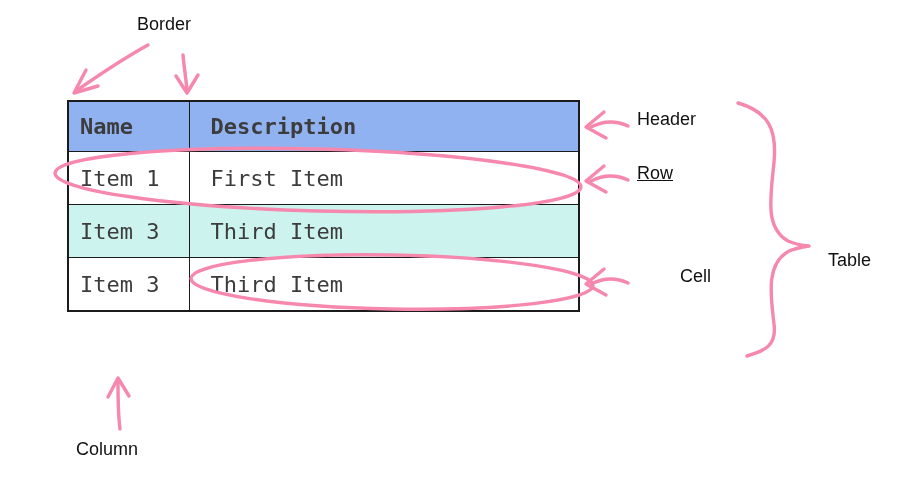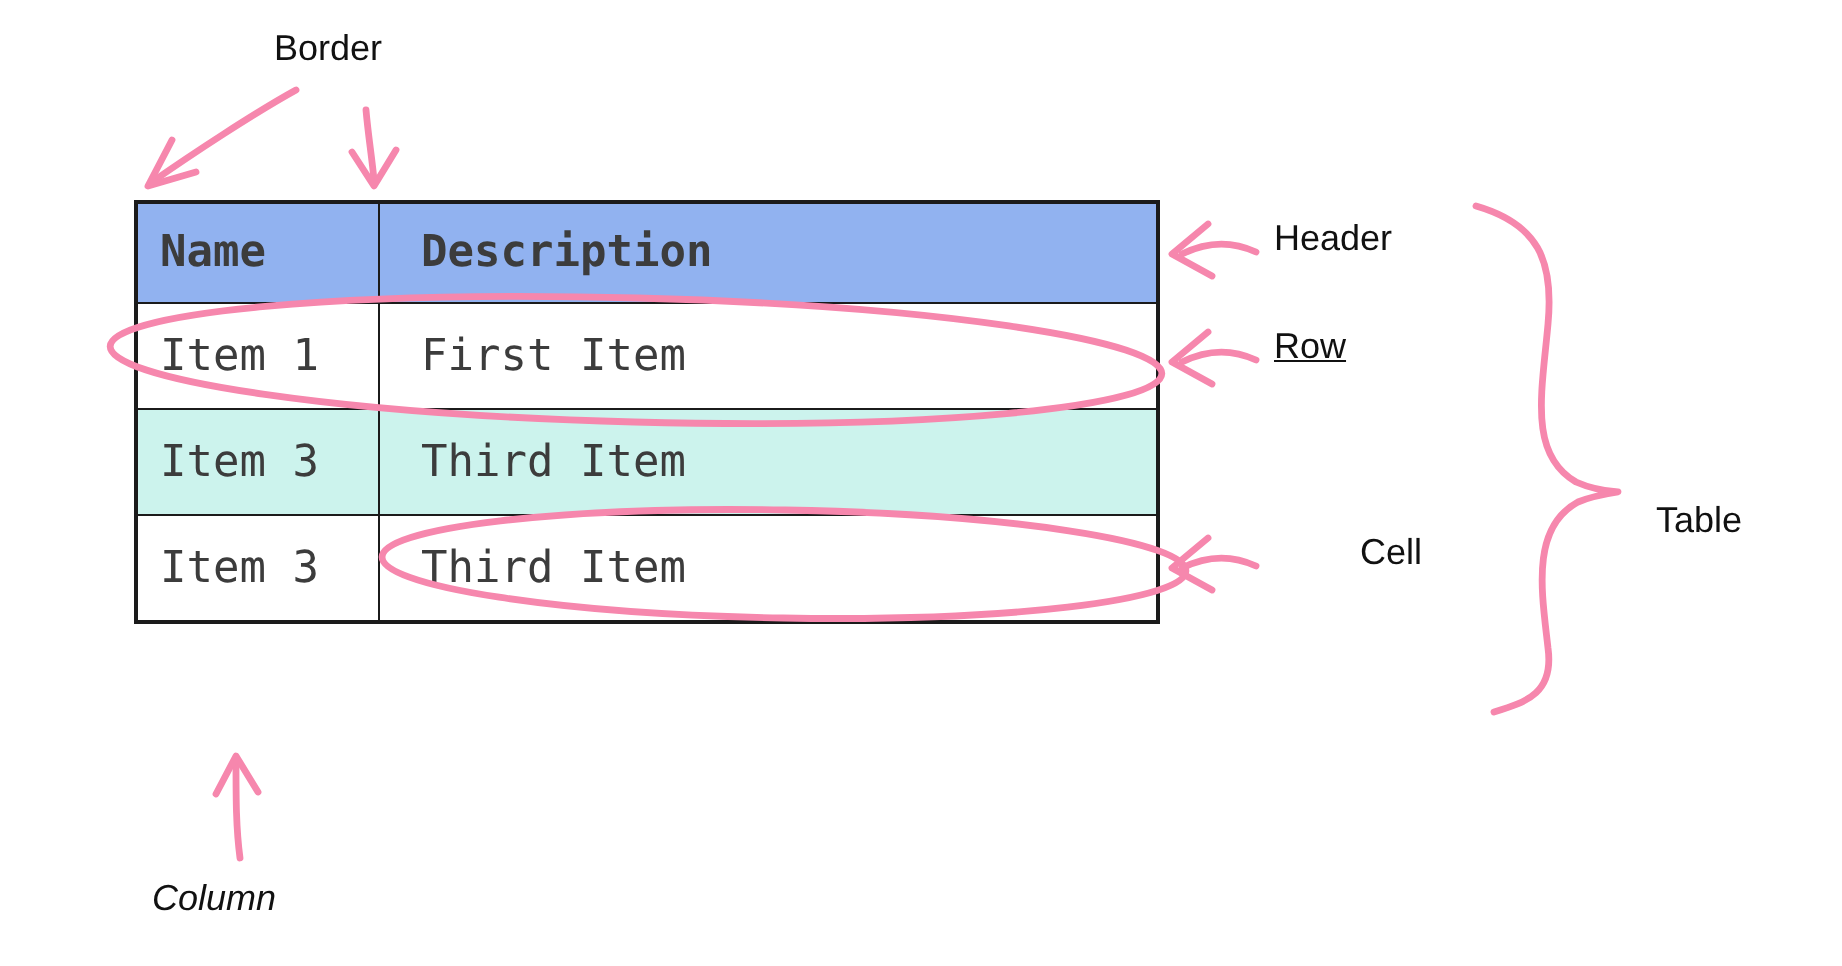--- a/index.html
+++ b/index.html
@@ -65,21 +65,21 @@
     font-size: 18px;
     line-height: 1.1;
     color: var(--label-text, #111111);
     white-space: nowrap;
   }
   .note.border { left: 137px; top: 15px; }
   .note.header { left: 637px; top: 110px; }
   .note.row    { left: 637px; top: 164px; text-decoration: underline; }
   .note.cell   { left: 636px; top: 267px; margin-left: 44px; }
   .note.table  { left: 828px; top: 227px; margin-top: 24px; }
-  .note.column { left: 76px;  top: 440px; font-style: italic; }
+  .note.column { left: 76px;  top: 440px; }
 </style>
 </head>
 <body>
 
 <div id="canvas" style="--page-bg: #ffffff; --header-bg: #91b2f0; --stripe-bg: #ccf3ed; --row-bg: #ffffff; --annotation: #f687ad; --table-border: #1b1b1b; --table-text: #3c3c3c; --label-text: #111111;">
 
   <table class="anatomy">
     <colgroup>
         <col class="c-name">
         <col class="c-desc">

